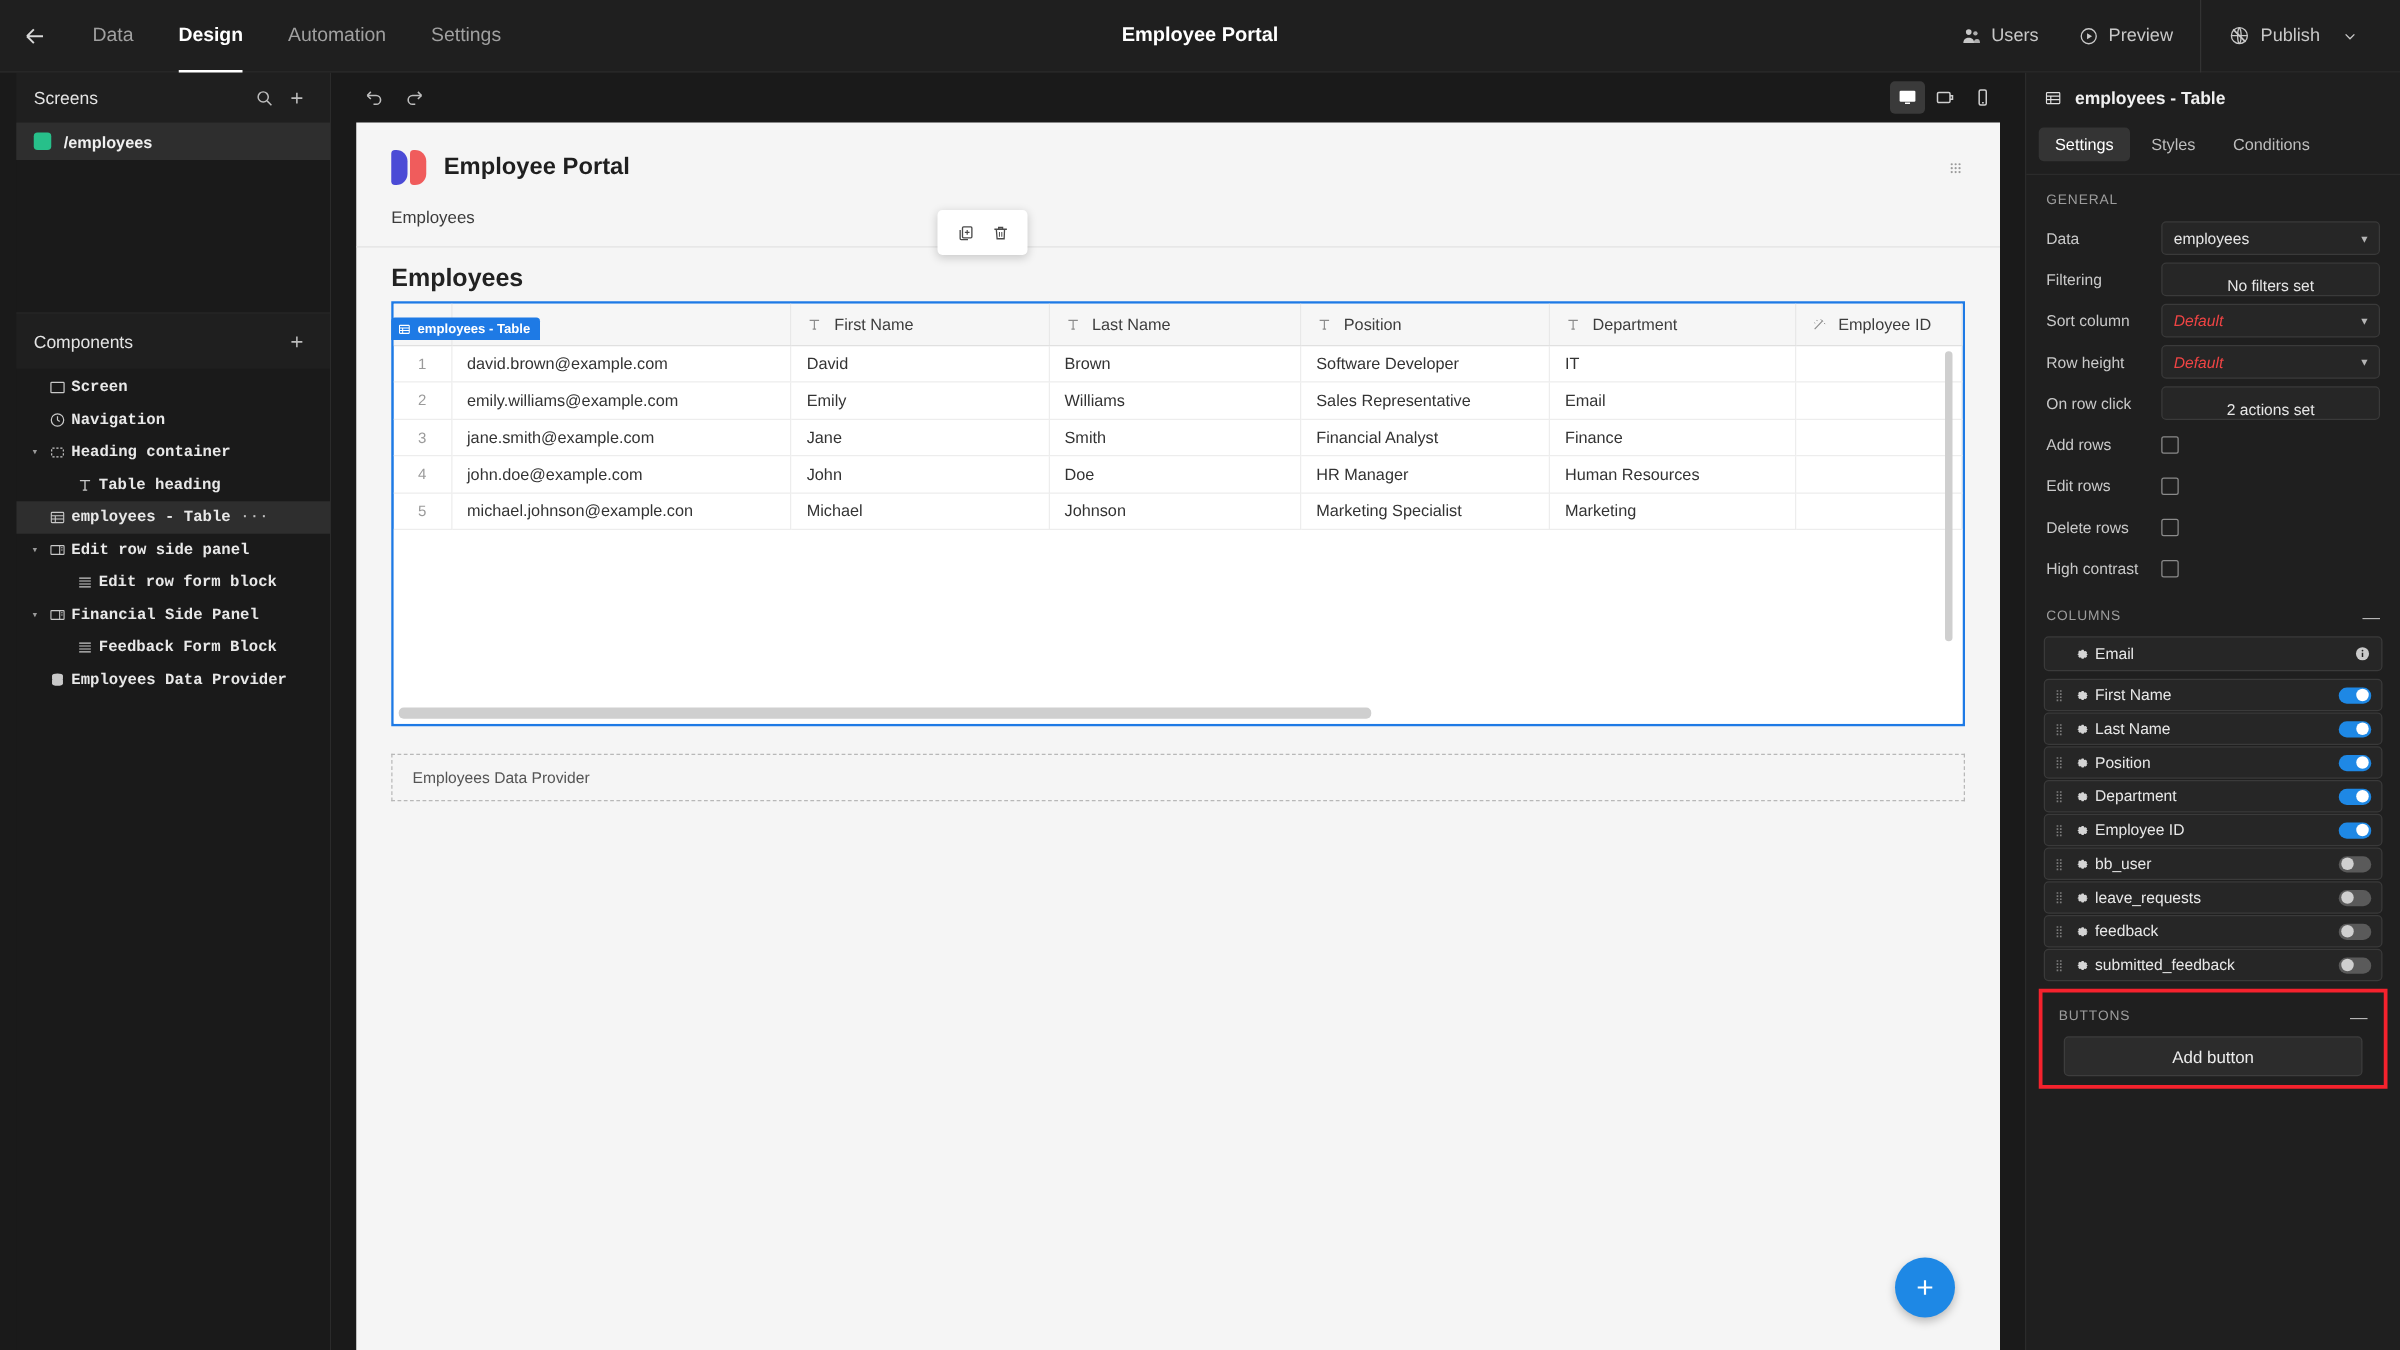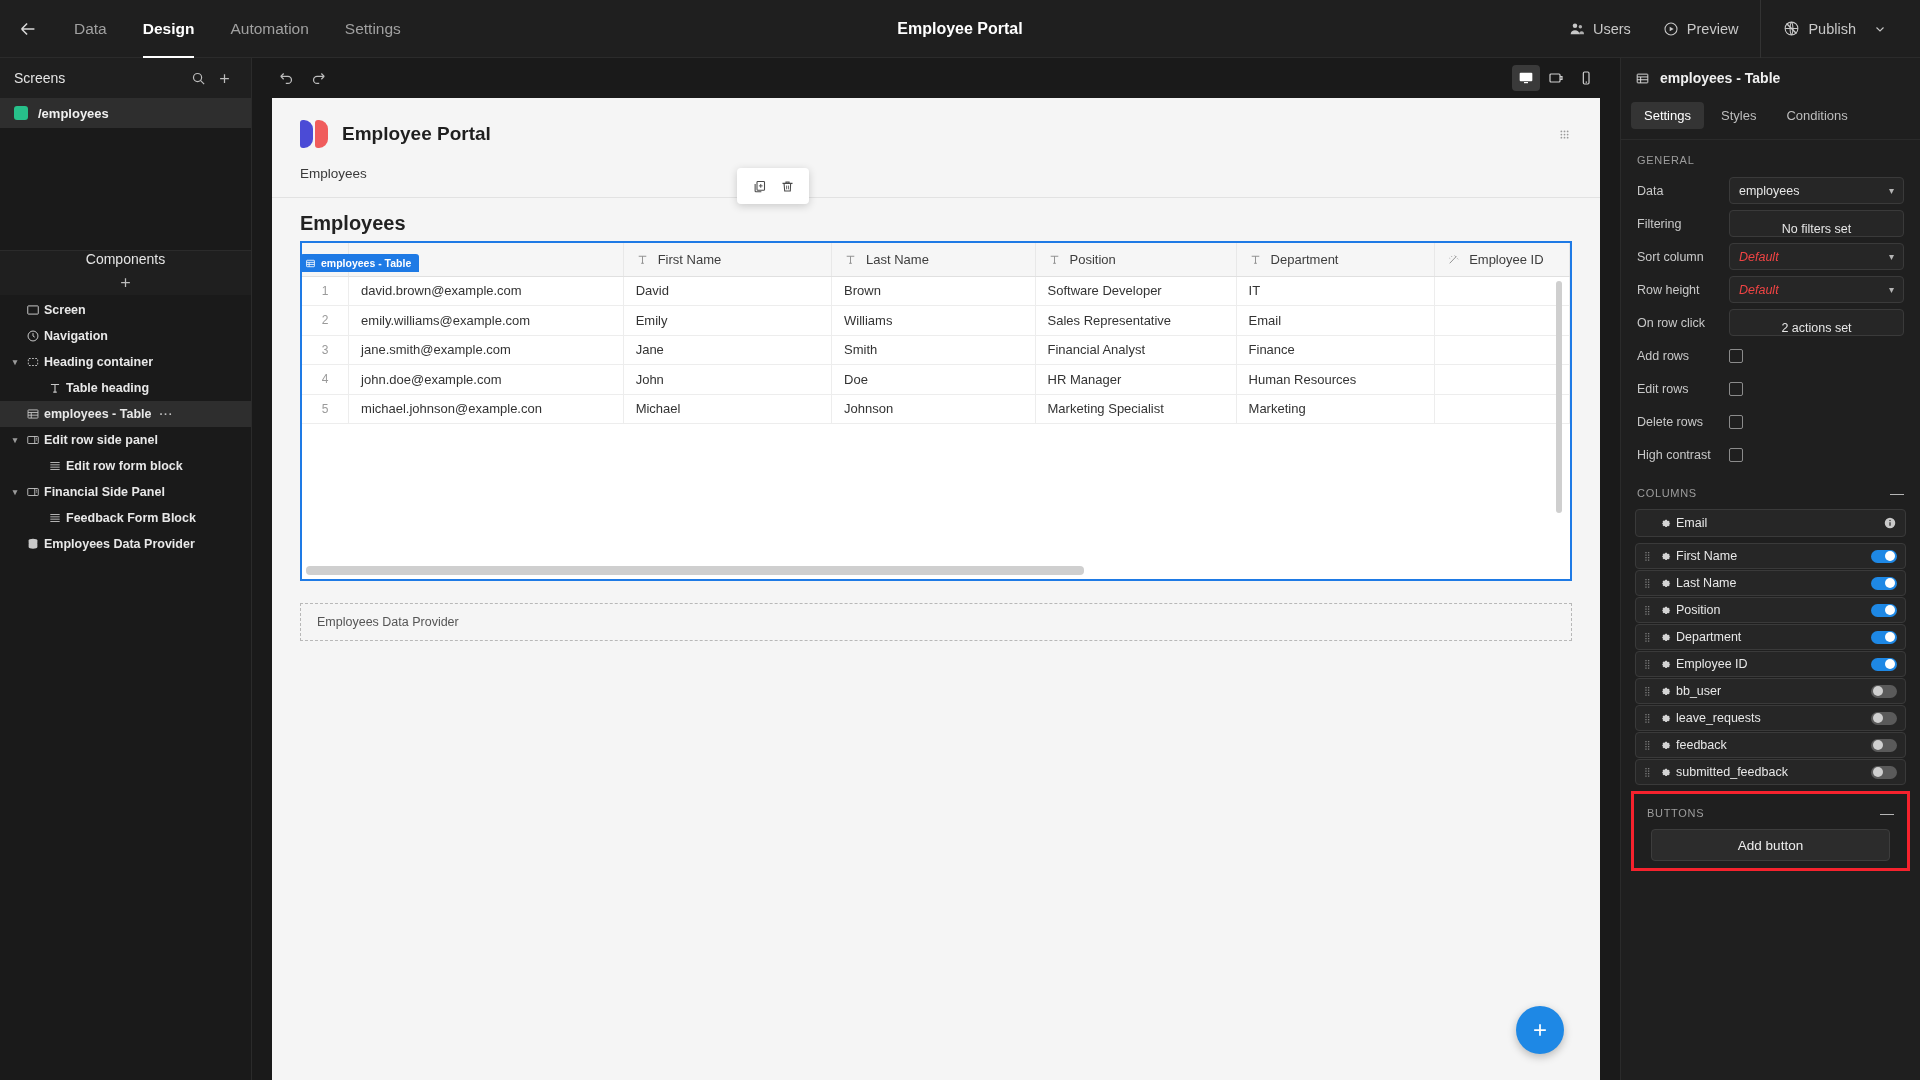--- a/index.html
+++ b/index.html
@@ -38,43 +38,43 @@
     margin-left: auto; display: flex; align-items: flex-start; height: 58px; padding-right: 18px;
   }
   .top-action {
     display: flex; align-items: center; gap: 8px; padding: 0 16px; height: 58px;
     color: #c8c8c8; font-size: 14.5px; cursor: pointer;
   }
   .divider-v { width:1px; height: 58px; background:#333; margin: 0 6px; }
   .publish-chevron { margin-left: 10px; color:#c8c8c8; }
 
   
-  .body { flex: 1; display: flex; min-height: 0; }
+  .body { flex: 1; display: flex; min-height: 0; padding-left: 13px; }
 
   
   .leftpanel { width: 252px; min-width:252px; background: #1a1a1a; display: flex; flex-direction: column;
                border-right: 1px solid #2b2b2b; }
   .panel-head {
     height: 40px; display: flex; align-items: center; padding: 0 14px;
     color: #e4e4e4; font-size: 14px; background:#1f1f1f;
   }
   .panel-head .ttl { flex: 1; }
   .panel-head .act { width: 26px; height: 26px; display:flex; align-items:center; justify-content:center;
                      color:#bdbdbd; cursor:pointer; }
   .screens-list { }
   .screen-item {
     height: 30px; display: flex; align-items: center; gap: 10px; padding: 0 14px;
     background:#2e2e2e; color:#f0f0f0; font-size: 13px; font-weight:bold; cursor: pointer;
   }
   .screen-dot { width: 14px; height: 14px; border-radius: 3px; background:#27c08a; }
   .screens-fill { height: 122px; background:#1a1a1a; }
   .panel-sep { height:1px; background:#2b2b2b; }
 
-  .components-head { height: 44px; flex-direction: column; }
-  .tree { padding-top: 2px; overflow: hidden; }
+  .components-head { height: 44px; }
+  .tree { padding-top: 2px; overflow: hidden; font-family: Liberation Mono, monospace; }
   .tree-row {
     height: 26px; display: flex; align-items: center; color: #e8e8e8;
     font-size: 12.5px; font-weight: bold; cursor: pointer; padding-right: 8px;
   }
   .tree-row.sel { background: #2e2e2e; }
   .caret { width: 14px; display:flex; align-items:center; justify-content:center; color:#9a9a9a; font-size: 9px; }
   .caret.empty { visibility: hidden; }
   .tree-icon { width: 22px; display:flex; align-items:center; justify-content:center; color:#c9c9c9; }
   .tree-label { white-space: nowrap; }
   .tree-dots { margin-left: 8px; color:#c0c0c0; letter-spacing:1px; font-size:11px; }

